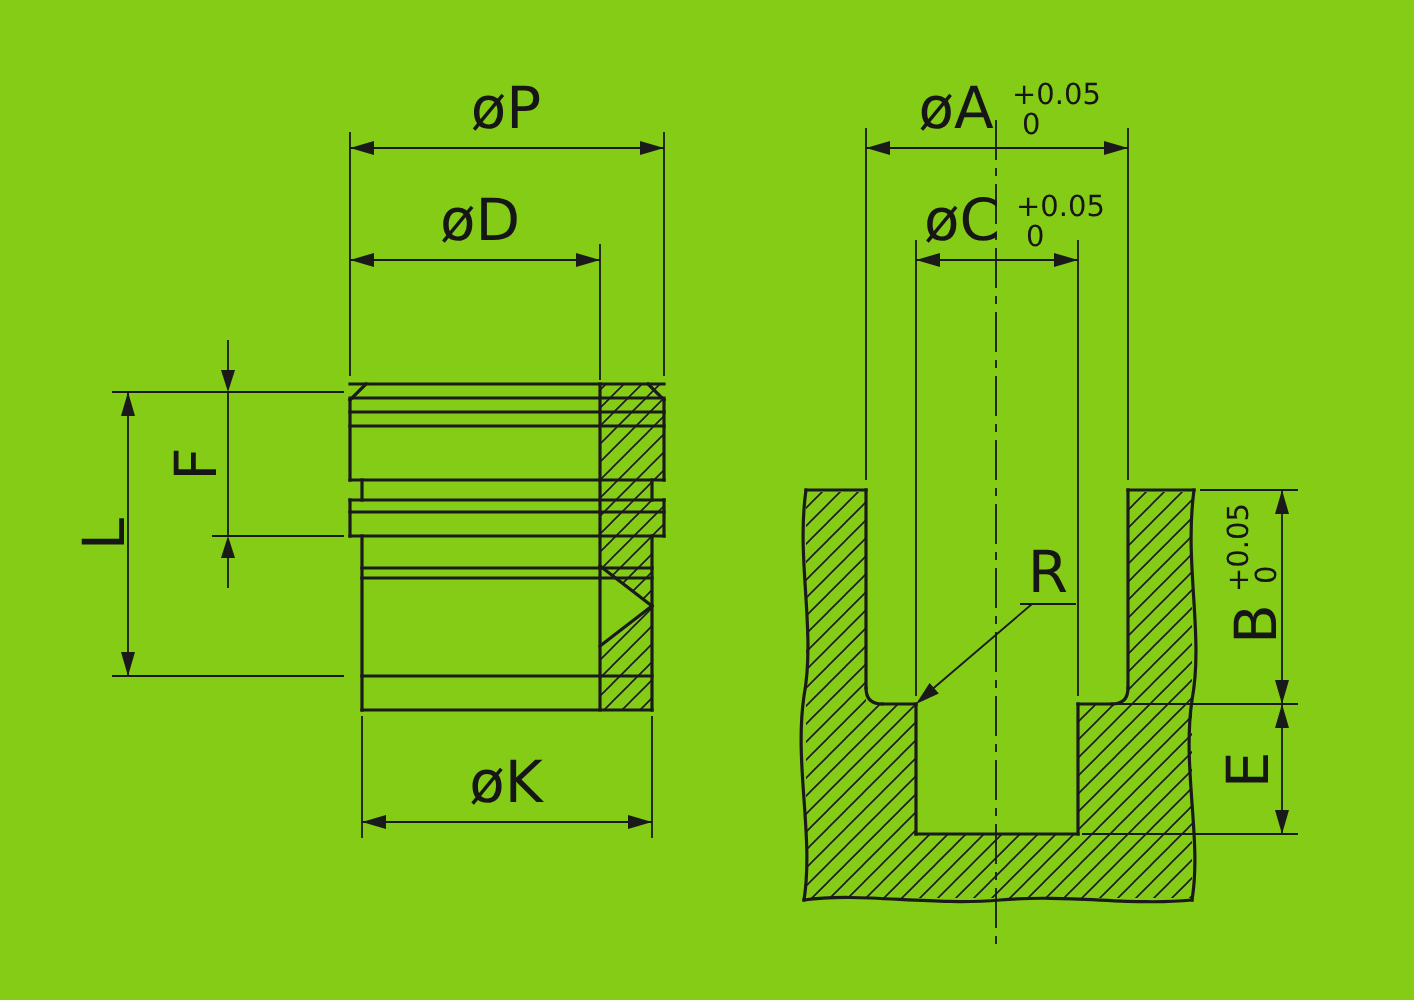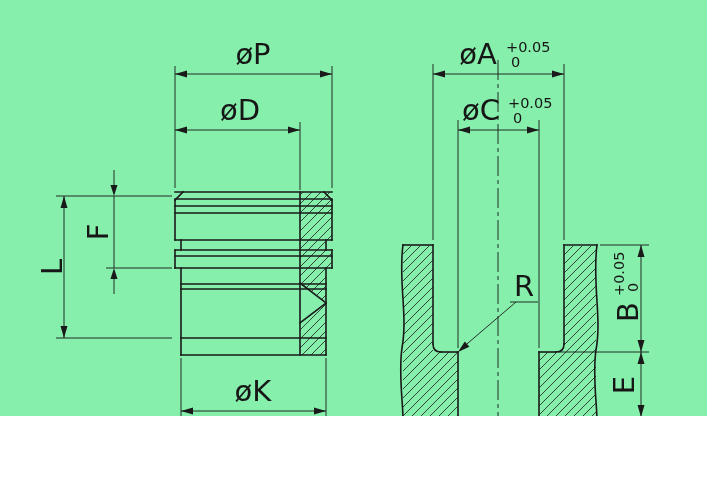--- a/index.html
+++ b/index.html
@@ -1,16 +1,16 @@
 <!DOCTYPE html>
 <html><head>
 <meta charset="utf-8">
 <style>
   html,body{margin:0;padding:0;background:#ffffff;}
-  .stage{position:relative;width:707px;height:416px;background:#86efac;overflow:hidden;}
+  .stage{position:relative;width:707px;height:500px;background:#84cc16;overflow:hidden;}
   svg{display:block;}
   .obj{stroke:#1a1a1a;stroke-width:1.6;fill:none;stroke-linecap:square;}
   .thin{stroke:#1a1a1a;stroke-width:0.9;fill:none;}
   .cl{stroke:#1a1a1a;stroke-width:0.9;fill:none;stroke-dasharray:20 4 4 4;}
   .arrow{fill:#1a1a1a;stroke:none;}
   .hatched{stroke:none;}
   text{font-family:"DejaVu Sans","Liberation Sans",sans-serif;fill:#161616;}
   .t30{font-size:29px;}
   .t14{font-size:14.5px;}
 </style>

